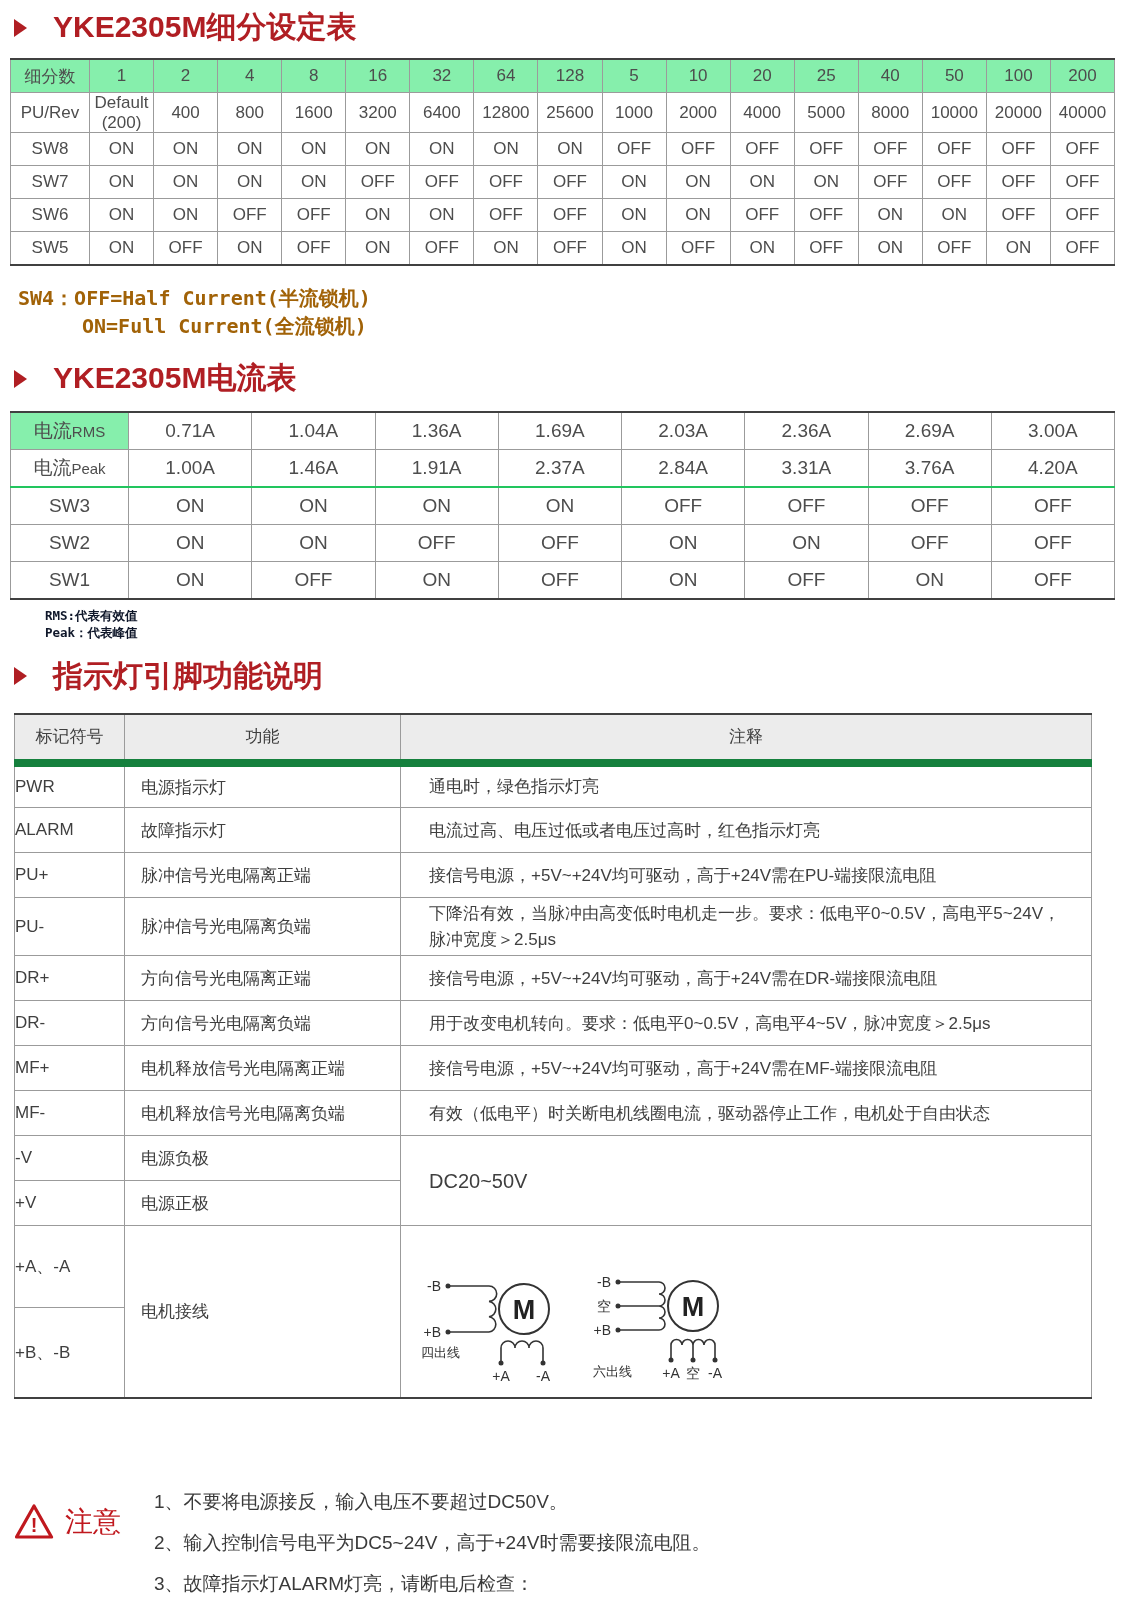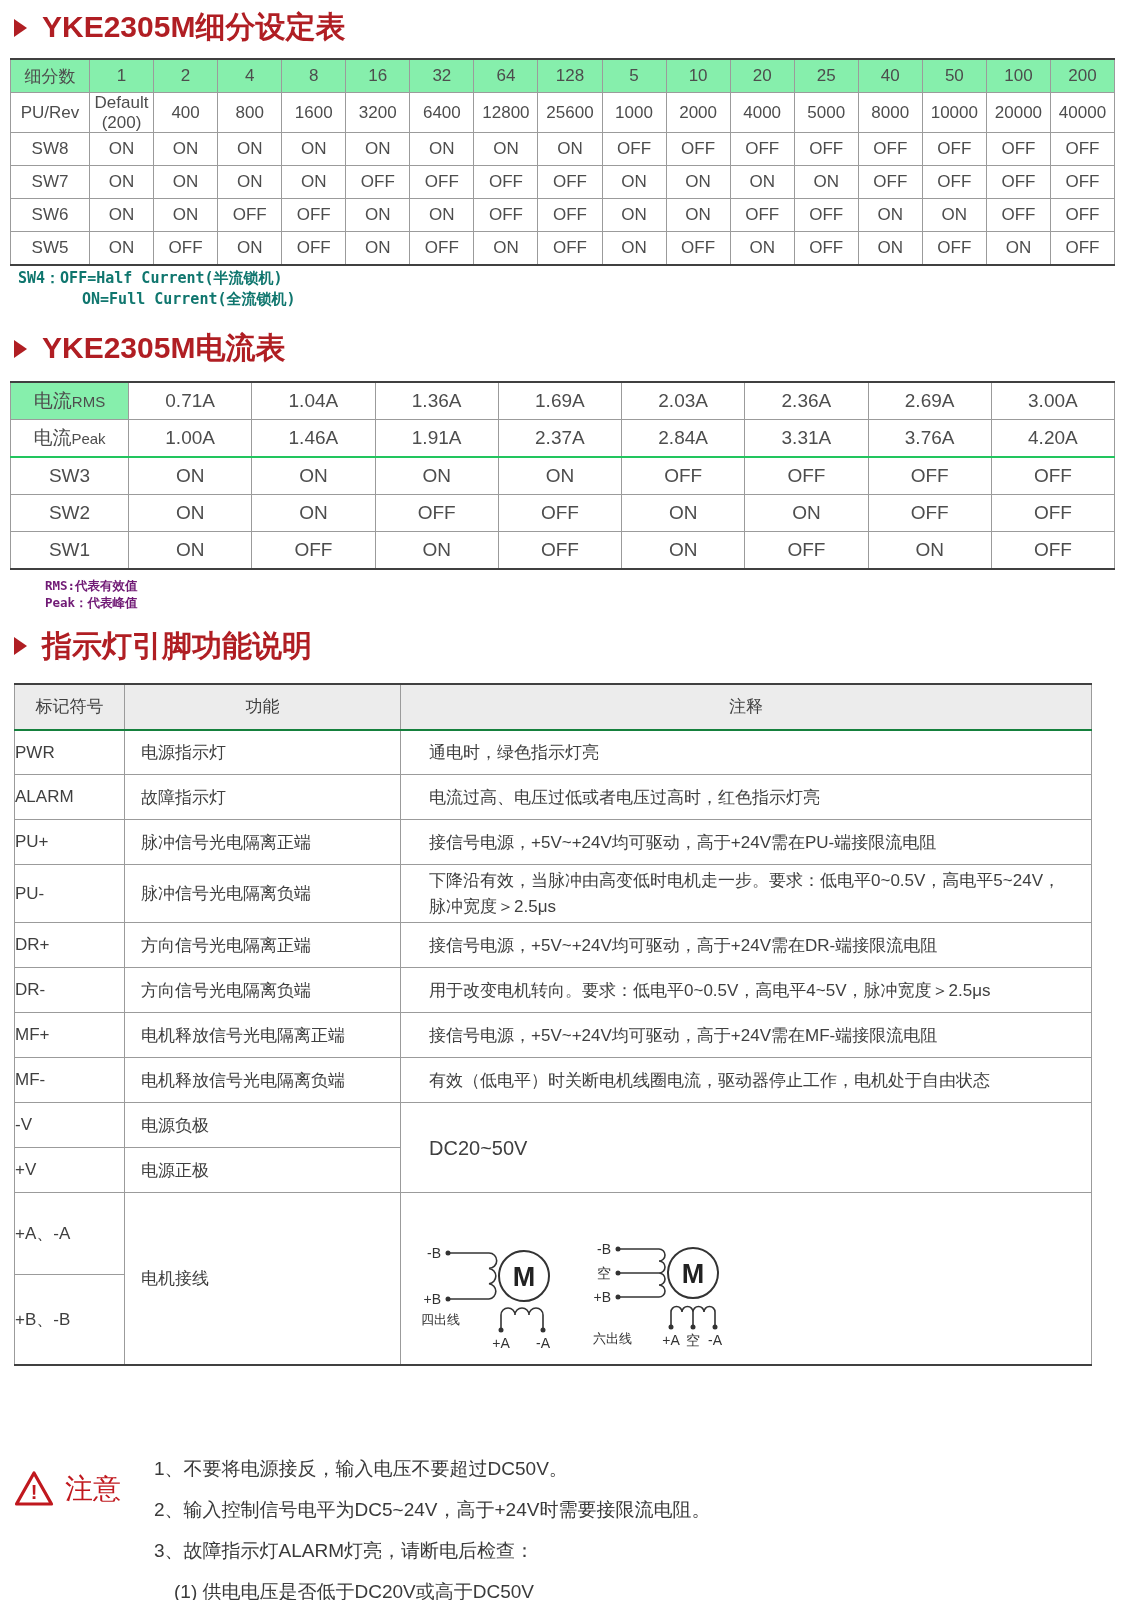--- a/index.html
+++ b/index.html
@@ -1,20 +1,20 @@
 <!DOCTYPE html>
 <html><head>
 <meta charset="utf-8">
 <style>
   html,body{margin:0;padding:0;background:#ffffff;}
   body{font-family:"Liberation Sans","DejaVu Sans",sans-serif;color:#4d4d4d;}
   .page{width:1125px;height:1600px;position:relative;overflow:hidden;background:#fff;}
 
   
-  .section-title{display:flex;align-items:center;gap:15px;margin-left:14px;font-size:30px;font-weight:bold;color:#b01e23;}
+  .section-title{display:flex;align-items:center;gap:26px;margin-left:14px;font-size:30px;font-weight:bold;color:#b01e23;}
   .marker{width:0;height:0;border-left:13px solid #b01e23;border-top:9px solid transparent;border-bottom:9px solid transparent;flex:0 0 auto;}
   #title-1{padding-top:7px;}
   #title-2{margin-top:18px;}
   #title-3{margin-top:14px;}
 
   
   table{border-collapse:collapse;table-layout:fixed;}
   .grid th,.grid td{border:1px solid #9b9b9b;font-weight:normal;text-align:center;vertical-align:middle;color:#4d4d4d;padding:0;}
   .grid{border-top:2px solid #404040;border-bottom:2px solid #404040;}
   .head-row th{background:#86efac;}
@@ -25,28 +25,28 @@
   .purev-row th,.purev-row td{height:38px;}
   .multiline{white-space:pre-line;font-size:13px;line-height:1.15;}
 
   .cur-table{width:1105px;margin:12px 0 0 10px;}
   .cur-table th,.cur-table td{font-size:19px;height:36px;}
   .cur-table tr:first-child th:first-child{width:117px;}
   .suffix{font-size:15px;}
   .divider-row th,.divider-row td{border-bottom:2px solid #22c55e;}
 
   
-  .sw4-note{margin:2px 0 0 18px;font-family:"DejaVu Sans Mono","Liberation Mono",monospace;font-weight:bold;font-size:15px;color:#0f766e;line-height:1.4;}
+  .sw4-note{margin:18px 0 0 18px;font-family:"DejaVu Sans Mono","Liberation Mono",monospace;font-weight:bold;font-size:20px;color:#a16207;line-height:1.4;}
   .sw4-note .line2{padding-left:64px;}
-  .rms-note{margin:8px 0 0 45px;font-family:"DejaVu Sans Mono","Liberation Mono",monospace;font-weight:bold;font-size:12.5px;color:#701a75;line-height:1.35;}
+  .rms-note{margin:8px 0 0 45px;font-family:"DejaVu Sans Mono","Liberation Mono",monospace;font-weight:bold;font-size:12.5px;color:#0f172a;line-height:1.35;}
 
   
   .pin-table{width:1078px;margin:16px 0 0 14px;}
   .pin-table th,.pin-table td{border:1px solid #9b9b9b;font-size:17px;font-weight:normal;color:#3f3f3f;vertical-align:middle;}
-  .pin-table thead th{background:#ececec;height:44px;border-bottom:2px solid #15803d;text-align:center;}
+  .pin-table thead th{background:#ececec;height:44px;border-bottom:8px solid #15803d;text-align:center;}
   .pin-table tbody tr{height:45px;}
   .pin-table tbody tr.tr-tall{height:58px;}
   .pin-table tbody tr.tr-a{height:57px;}
   .pin-table tbody tr.tr-b{height:64px;}
   .pin-table td.sym{text-align:left;}
   .pin-table td.func{text-align:left;padding-left:16px;}
   .pin-table td.note{text-align:left;padding-left:28px;white-space:pre-line;line-height:1.5;}
   .pin-table td.power-note{font-size:20px;}
   .pin-table td.diagram-cell{padding:4px 0 4px 6px;}
 

